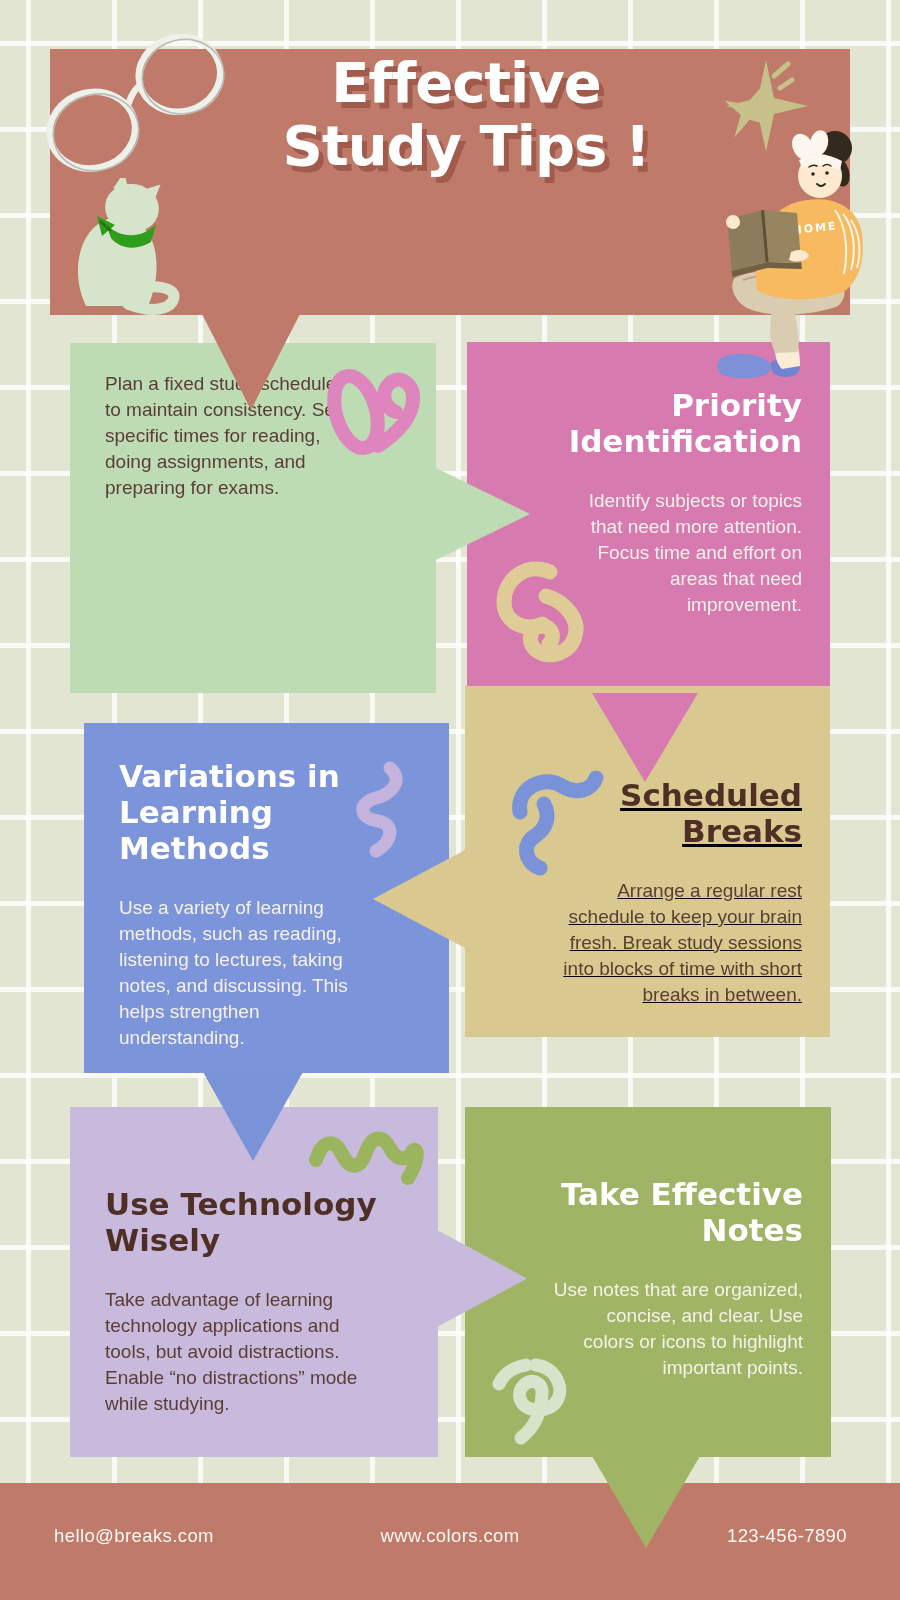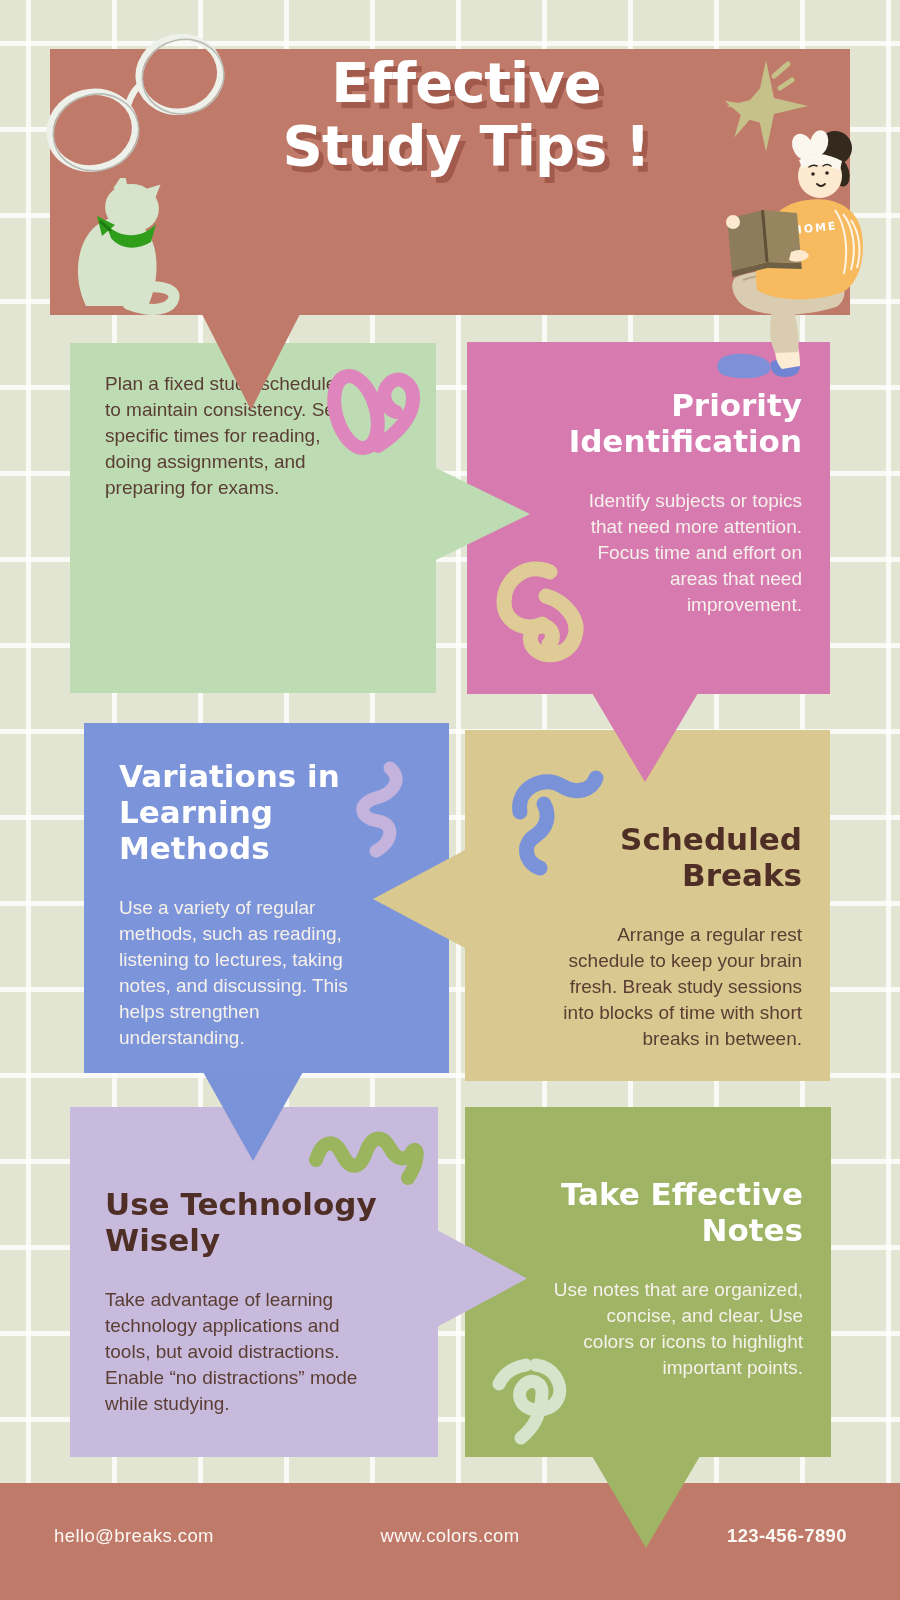--- a/index.html
+++ b/index.html
@@ -23,21 +23,21 @@
   
   .tip{z-index:2;box-sizing:border-box;}
   .tip-title{font-family:"DejaVu Sans", sans-serif;font-weight:bold;font-size:31px;
     line-height:1.16;white-space:pre-line;margin:0;}
   .tip-body{font-size:19px;line-height:1.37;white-space:pre-line;margin:28px 0 0 0;}
   .t-left{text-align:left;padding-left:35px;padding-right:24px;}
   .t-right{text-align:right;padding-right:28px;padding-left:30px;}
   .tip1{left:70px;top:343px;width:366px;height:350px;background:#bedcb4;}
   .tip2{left:467px;top:342px;width:363px;height:352px;background:#d67ab0;}
   .tip3{left:84px;top:723px;width:365px;height:350px;background:#7c94da;}
-  .tip4{left:465px;top:730px;width:365px;height:351px;background:#d9c88f;}
+  .tip4{left:465px;top:686px;width:365px;height:351px;background:#d9c88f;text-decoration:underline;}
   .tip5{left:70px;top:1107px;width:368px;height:350px;background:#c8badd;}
   .tip6{left:465px;top:1107px;width:366px;height:350px;background:#9fb464;}
   .dark-title{color:#4f2e26;} .light-title{color:#ffffff;}
   .dark-body{color:#5a3e34;} .light-body{color:#f6f1ea;}
   .mt1{margin-top:74px;} .mt2{margin-top:46px;} .mt3{margin-top:36px;}
   .mt4{margin-top:92px;} .mt5{margin-top:80px;} .mt6{margin-top:70px;}
   
   .arrow{z-index:5;}
   .a-down{clip-path:polygon(0 0,100% 0,50% 100%);}
   .a-right{clip-path:polygon(0 0,100% 50%,0 100%);}
@@ -48,21 +48,21 @@
   .arr4{left:373px;top:850px;width:92px;height:98px;background:#d9c88f;}
   .arr5{left:203px;top:1072px;width:100px;height:89px;background:#7a93d8;}
   .arr6{left:437px;top:1230px;width:90px;height:97px;background:#c8badd;}
   .arr7{left:592px;top:1456px;width:108px;height:92px;background:#9fb464;}
   .squig{z-index:6;}
   
   .footer{left:0;top:1483px;width:900px;height:117px;background:#c07a6a;z-index:1;}
   .footer span{position:absolute;color:#fcf8f4;font-size:18.5px;letter-spacing:.4px;}
   .f-email{left:54px;top:42px;}
   .f-web{left:50%;top:42px;transform:translateX(-50%);}
-  .f-phone{right:53px;top:42px;font-weight:bold;}
+  .f-phone{right:53px;top:42px;}
 </style>
 </head>
 <body>
 
 <div class="canvas">
 
   <div class="abs banner"></div>
 
   <div class="abs banner-title">
     <div>Effective</div>
@@ -168,21 +168,21 @@
 that need more attention.
 Focus time and effort on
 areas that need
 improvement.</p>
   </div>
 
   <div class="abs tip tip3 t-left">
     <h2 class="tip-title light-title mt3">Variations in
 Learning
 Methods</h2>
-    <p class="tip-body light-body">Use a variety of regular
+    <p class="tip-body light-body">Use a variety of learning
 methods, such as reading,
 listening to lectures, taking
 notes, and discussing. This
 helps strengthen
 understanding.</p>
   </div>
 
   <div class="abs tip tip4 t-right">
     <h2 class="tip-title dark-title mt4">Scheduled
 Breaks</h2>

